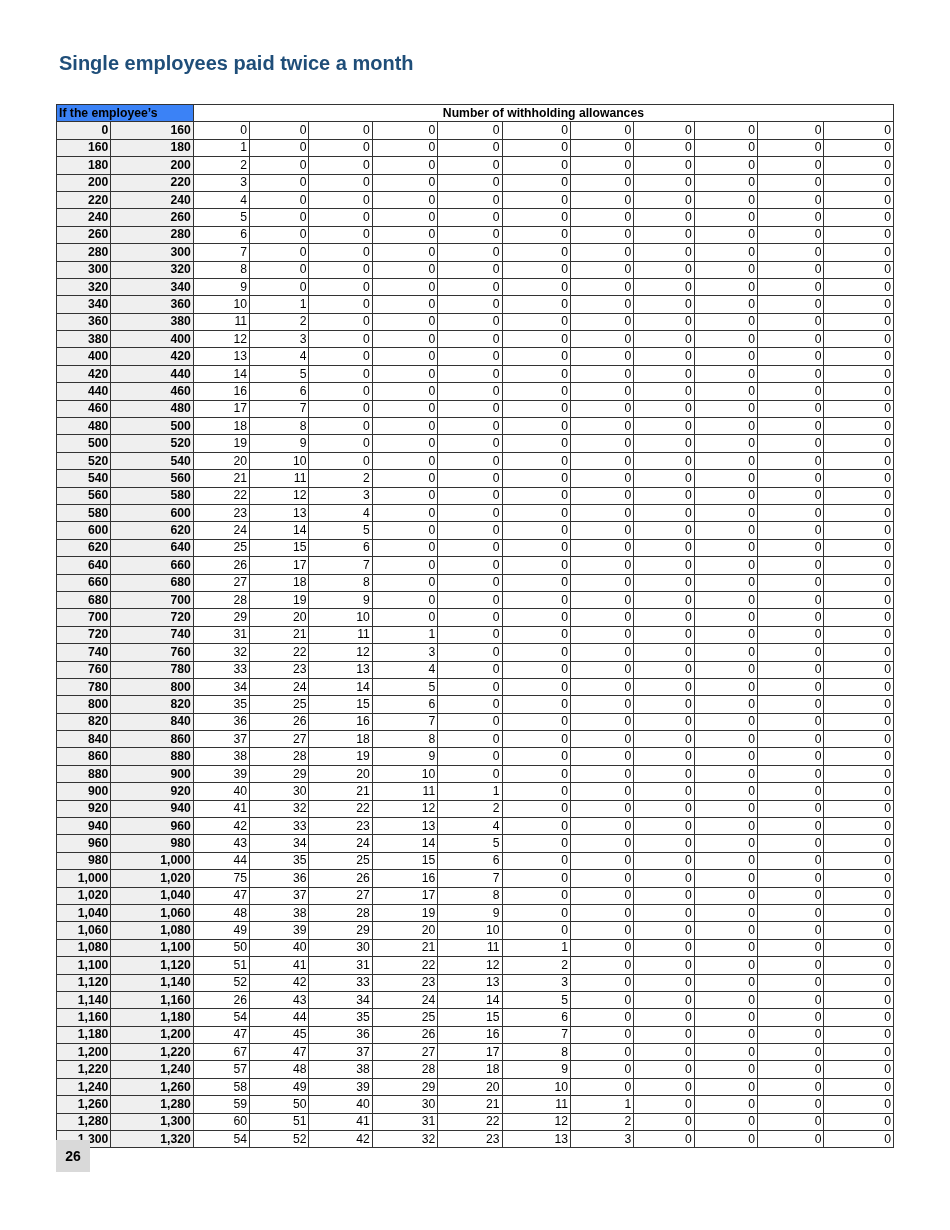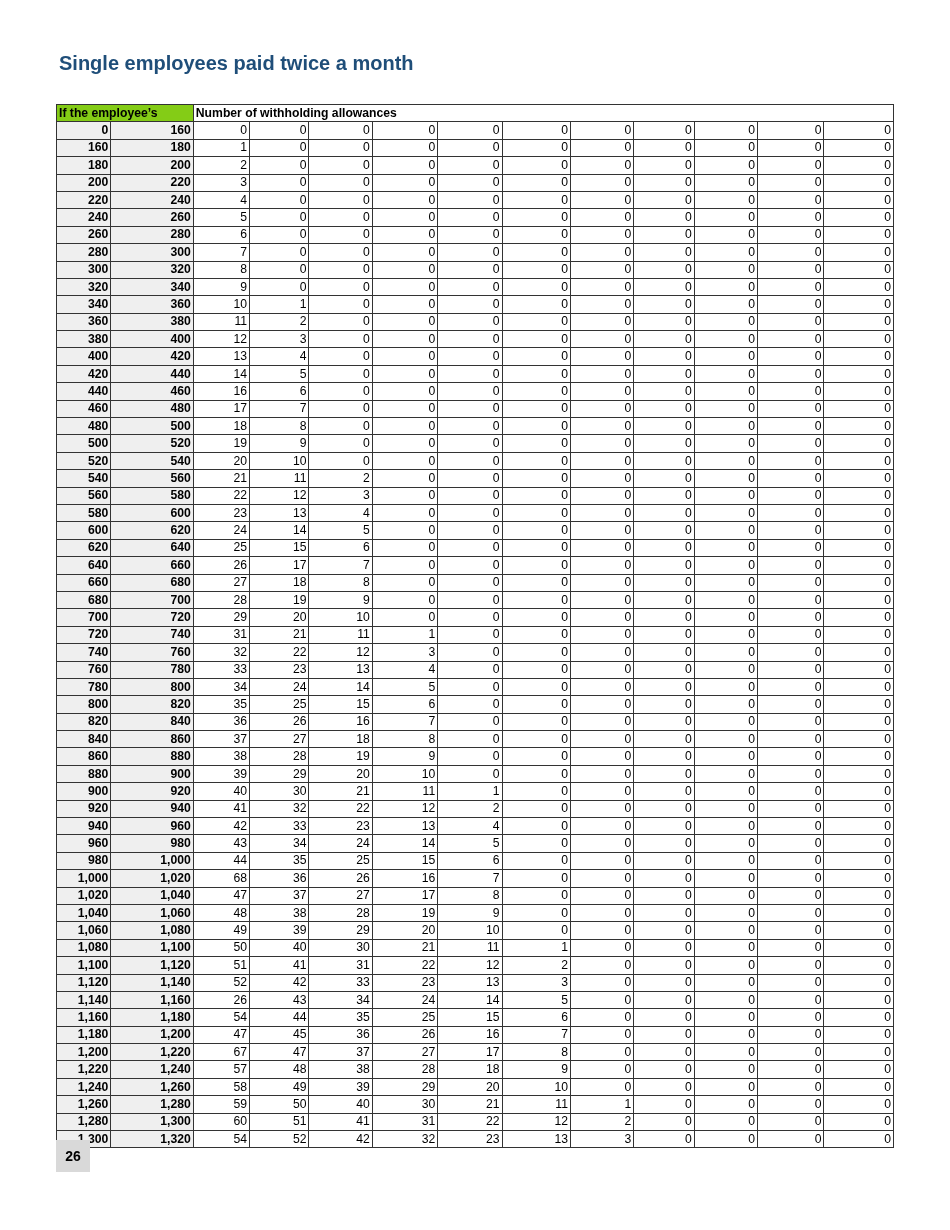--- a/index.html
+++ b/index.html
@@ -2,22 +2,22 @@
 <html><head>
 <meta charset="utf-8">
 <style>
   html, body { margin: 0; padding: 0; background: #ffffff; }
   body { width: 950px; height: 1230px; position: relative; font-family: "Liberation Sans", sans-serif; color: #000; }
   .title { position: absolute; left: 59px; top: 52px; margin: 0; font-size: 20px; font-weight: bold; color: #1f4e79; font-family: "Liberation Sans", sans-serif; text-align: right; }
   table.wt { position: absolute; left: 56px; top: 104px; border-collapse: collapse; table-layout: fixed; width: 838px; font-size: 12.2px; font-family: "Liberation Sans", sans-serif; }
   table.wt td { border: 1px solid #333; height: 16.4px; padding: 0 2px; line-height: 15px; white-space: nowrap; overflow: hidden; }
   table.wt td.num { text-align: right; }
   table.wt td.wage { background: #efefef; font-weight: bold; text-align: right; }
-  table.wt td.hdr { background: #84cc16; font-weight: bold; text-align: left; }
-  table.wt td.hdrw { background: #ffffff; font-weight: bold; text-align: left; }
+  table.wt td.hdr { background: #3b82f6; font-weight: bold; text-align: left; }
+  table.wt td.hdrw { background: #ffffff; font-weight: bold; text-align: center; }
   table.wt td.colh { background: #ffffff; font-weight: bold; text-align: right; }
   .page-num { position: absolute; left: 56px; top: 1140px; width: 34px; height: 32px; background: #d9d9d9; font-weight: bold; font-size: 14px; line-height: 32px; text-align: center; font-family: "Liberation Sans", sans-serif; }
 </style>
 </head>
 <body>
 
 <h1 class="title">Single employees paid twice a month</h1>
 
 <table class="wt">
   <colgroup>
@@ -681,21 +681,21 @@
         <td class="num">0</td>
         <td class="num">0</td>
         <td class="num">0</td>
         <td class="num">0</td>
         <td class="num">0</td>
         <td class="num">0</td>
       </tr>
       <tr>
         <td class="wage">1,000</td>
         <td class="wage">1,020</td>
-        <td class="num">68</td>
+        <td class="num">75</td>
         <td class="num">36</td>
         <td class="num">26</td>
         <td class="num">16</td>
         <td class="num">7</td>
         <td class="num">0</td>
         <td class="num">0</td>
         <td class="num">0</td>
         <td class="num">0</td>
         <td class="num">0</td>
         <td class="num">0</td>

